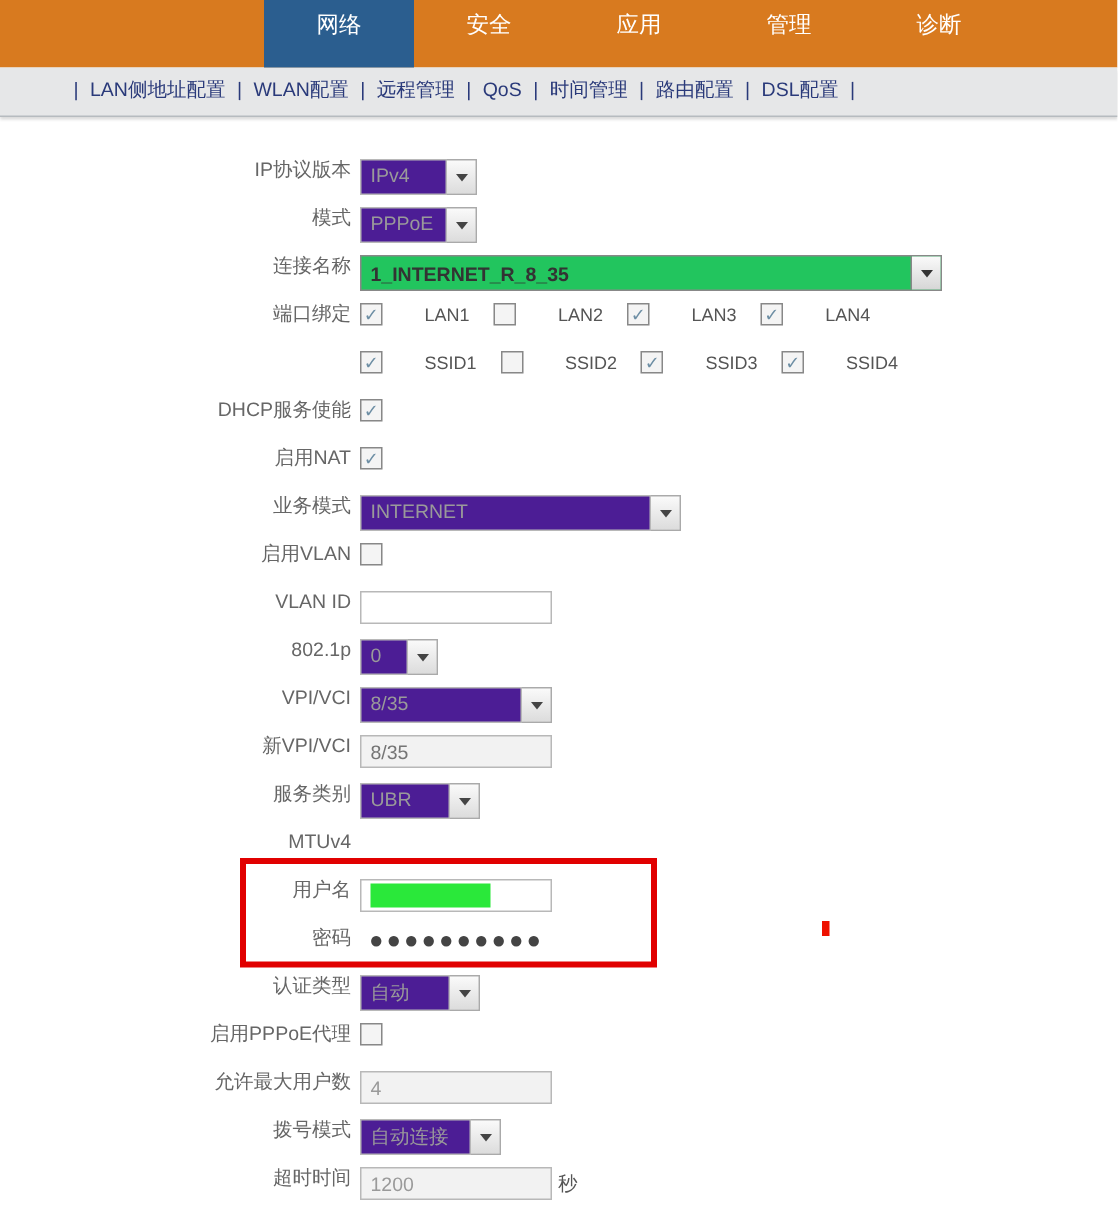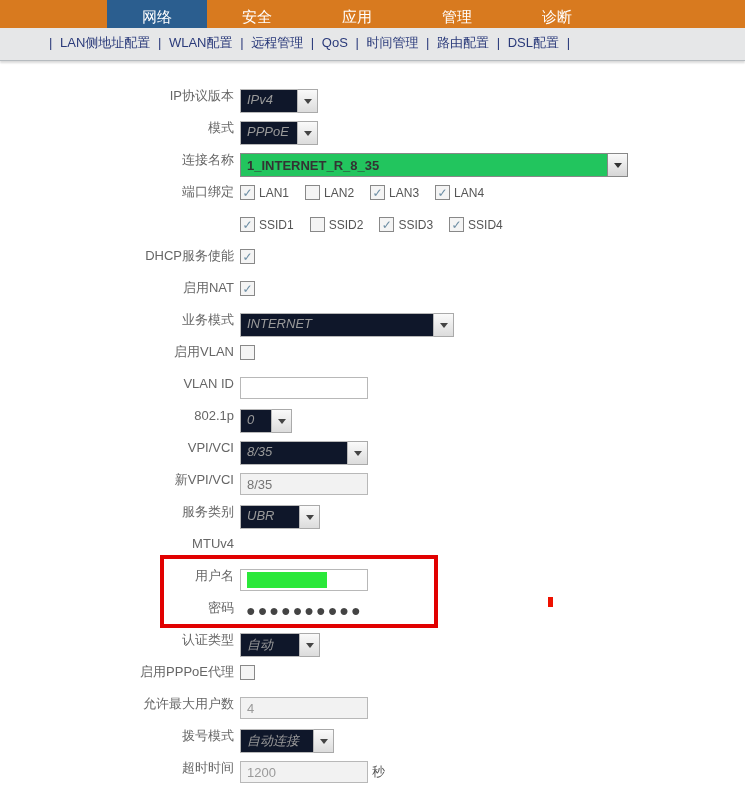--- a/index.html
+++ b/index.html
@@ -5,24 +5,25 @@
   * { box-sizing: border-box; }
   body {
     margin: 0;
     font-family: "SimSun", "Microsoft YaHei", sans-serif;
     font-size: 13px;
     background: #ffffff;
     width: 745px;
   }
   .topnav {
     background: #d87a1f;
-    height: 28px;
+    height: 45px;
     display: flex;
     align-items: stretch;
     padding-left: 107px;
+    justify-content: center;
   }
   .topnav .tab {
     width: 100px;
     text-align: center;
     line-height: 33px;
     color: #ffffff;
     font-size: 15px;
     cursor: pointer;
   }
   .topnav .tab.active {
@@ -94,23 +95,22 @@
     cursor: pointer;
   }
   .sel-btn::after {
     content: "";
     width: 0; height: 0;
     border-left: 4px solid transparent;
     border-right: 4px solid transparent;
     border-top: 5px solid #444;
   }
   .sel.disabled, .txt.disabled {
-    background: #0f172a;
+    background: #4c1d95;
     color: #9a9a9a;
-    font-style: italic;
   }
   .txt {
     height: 22px;
     border: 1px solid #b8b8b8;
     padding: 2px 6px;
     color: #444;
     background: #fff;
   }
   .txt.gray {
     background: #f2f2f2;
@@ -132,20 +132,21 @@
     color: #6d8ea4;
     font-size: 12px;
     line-height: 1;
   }
   .port-group {
     display: inline-flex;
     align-items: center;
     margin-right: 16px;
     color: #555;
     font-size: 12px;
+    gap: 24px;
   }
   .conn-select {
     width: 388px;
     height: 24px;
     border: 1px solid #888;
     background: #22c55e;
     position: relative;
     display: flex;
     align-items: center;
     padding-left: 6px;

